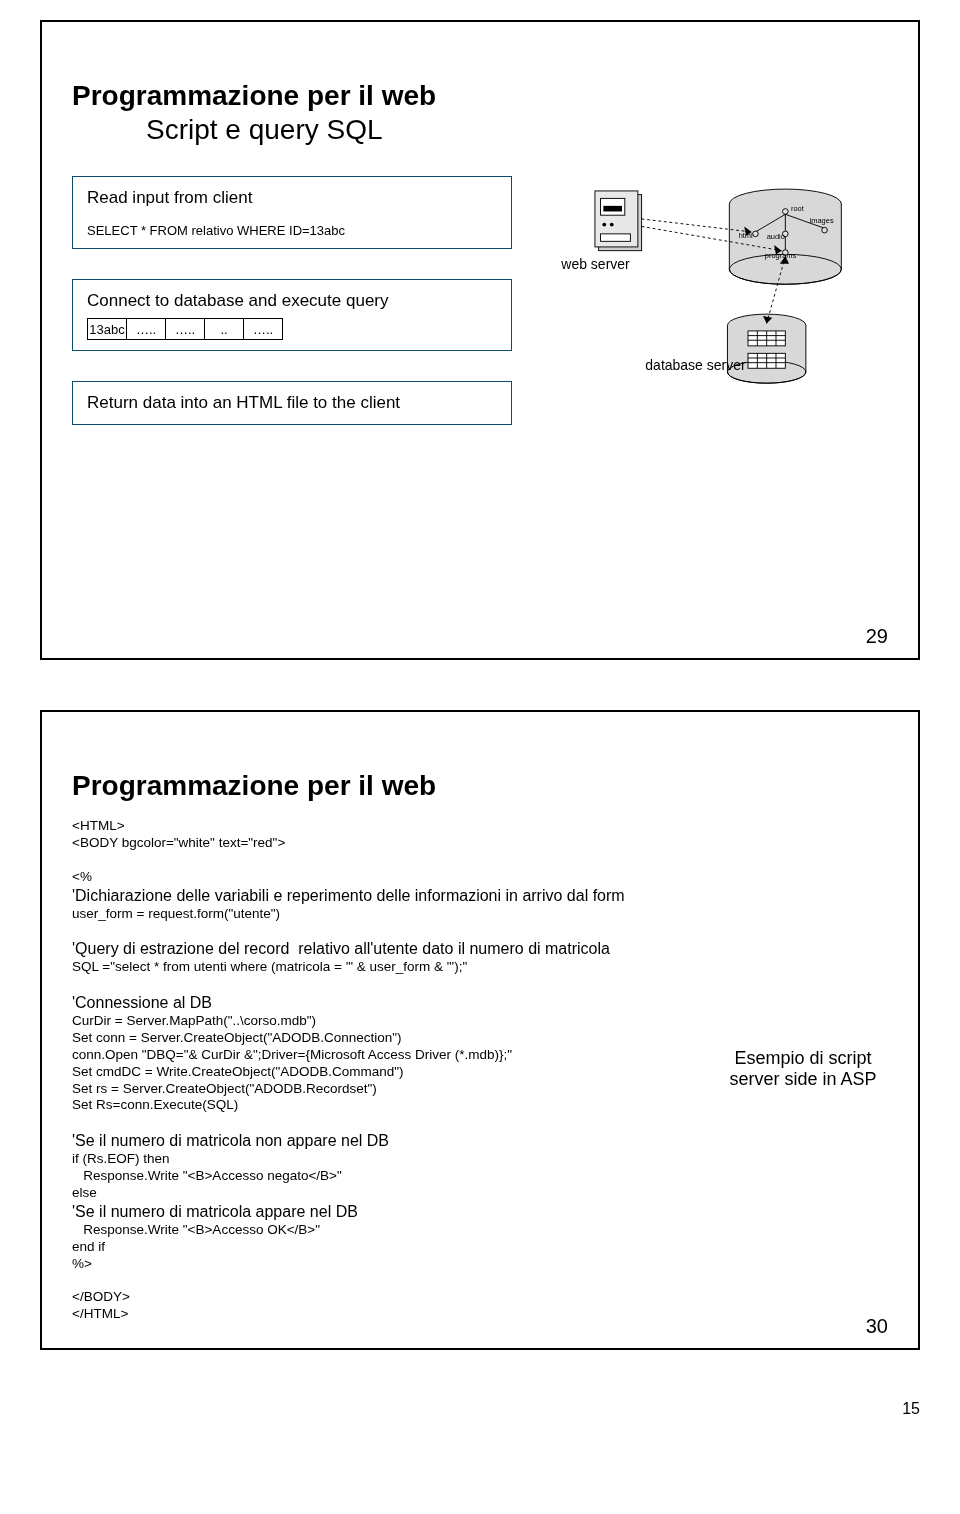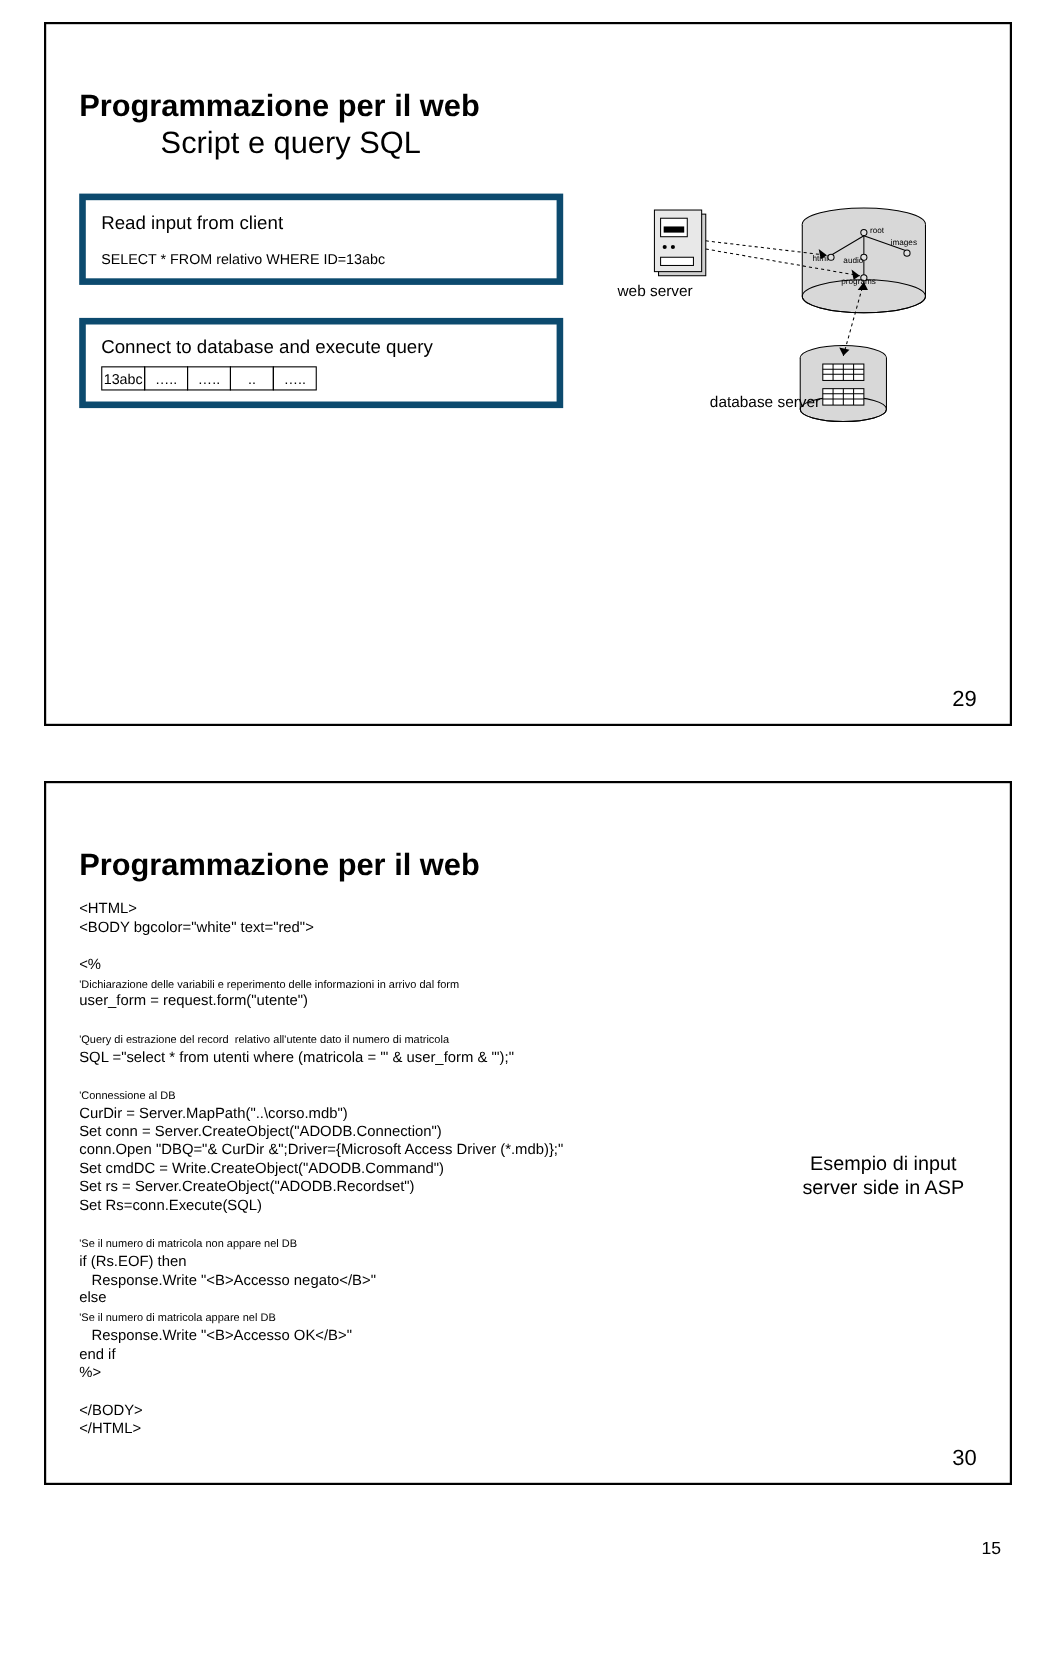--- a/index.html
+++ b/index.html
@@ -24,21 +24,21 @@
     margin-bottom: 2px;
     margin-top: 40px;
   }
   .slide-subtitle {
     font-size: 28px;
     font-weight: normal;
     margin-left: 74px;
     margin-bottom: 30px;
   }
   .box {
-    border: 6px solid #0c4a6e;
+    border: 1px solid #0c4a6e;
     padding: 10px 14px;
     margin-bottom: 30px;
     background: #fff;
   }
   .box-text { font-size: 17px; line-height: 1.3; }
   .box-text-sm { font-size: 13px; }
   .row-mini {
     display: flex;
     margin-top: 6px;
   }
@@ -62,29 +62,28 @@
     font-size: 20px;
   }
   .svg-container { width: 100%; }
   
   .code-block {
     font-size: 13.5px;
     line-height: 1.25;
     font-family: Arial, Helvetica, sans-serif;
     white-space: pre-wrap;
   }
-  .code-sm { font-size: 10px; }
+  .code-sm { font-size: 16px; }
   .slide2-body { display: flex; gap: 24px; }
   .slide2-left { flex: 1; }
   .slide2-right { width: 170px; padding-top: 230px; font-size: 18px; text-align: center; }
   .page-num {
     text-align: right;
     font-size: 16px;
     margin-top: 40px;
-    margin-right: 10px;
   }
 </style>
 </head>
 <body>
 
 <div class="slide">
   <div class="slide-title">Programmazione per il web</div>
   <div class="slide-subtitle">Script e query SQL</div>
 
   <div class="slide1-layout">
@@ -99,20 +98,23 @@
         <div class="box-text">Connect to database and execute query</div>
         <div class="row-mini">
           <div class="cell">13abc</div>
           <div class="cell">…..</div>
           <div class="cell">…..</div>
           <div class="cell">..</div>
           <div class="cell">…..</div>
         </div>
       </div>
 
+      <div class="box">
+        <div class="box-text">Return data into an HTML file to the client</div>
+      </div>
     </div>
 
     <div class="slide1-right">
       <svg class="svg-container" viewBox="0 0 360 340">
 
         <g>
           <rect x="50" y="20" width="46" height="60" fill="#d0d0d0" stroke="#000"></rect>
           <rect x="46" y="16" width="46" height="60" fill="#e8e8e8" stroke="#000"></rect>
           <rect x="52" y="24" width="26" height="18" fill="#fff" stroke="#000"></rect>
           <rect x="55" y="32" width="20" height="6" fill="#000"></rect>
@@ -211,18 +213,18 @@
 <span>   Response.Write "&lt;B&gt;Accesso negato&lt;/B&gt;"</span>
 <span>else</span>
 <span class="code-sm">'Se il numero di matricola appare nel DB</span>
 <span>   Response.Write "&lt;B&gt;Accesso OK&lt;/B&gt;"</span>
 <span>end if</span>
 <span>%&gt;</span>
 
 <span>&lt;/BODY&gt;</span>
 <span>&lt;/HTML&gt;</span></div>
     </div>
-    <div class="slide2-right">Esempio di input server side in ASP</div>
+    <div class="slide2-right">Esempio di script server side in ASP</div>
   </div>
   <div class="slide-num">30</div>
 </div>
 
 <div class="page-num">15</div>
 
 </body></html>

